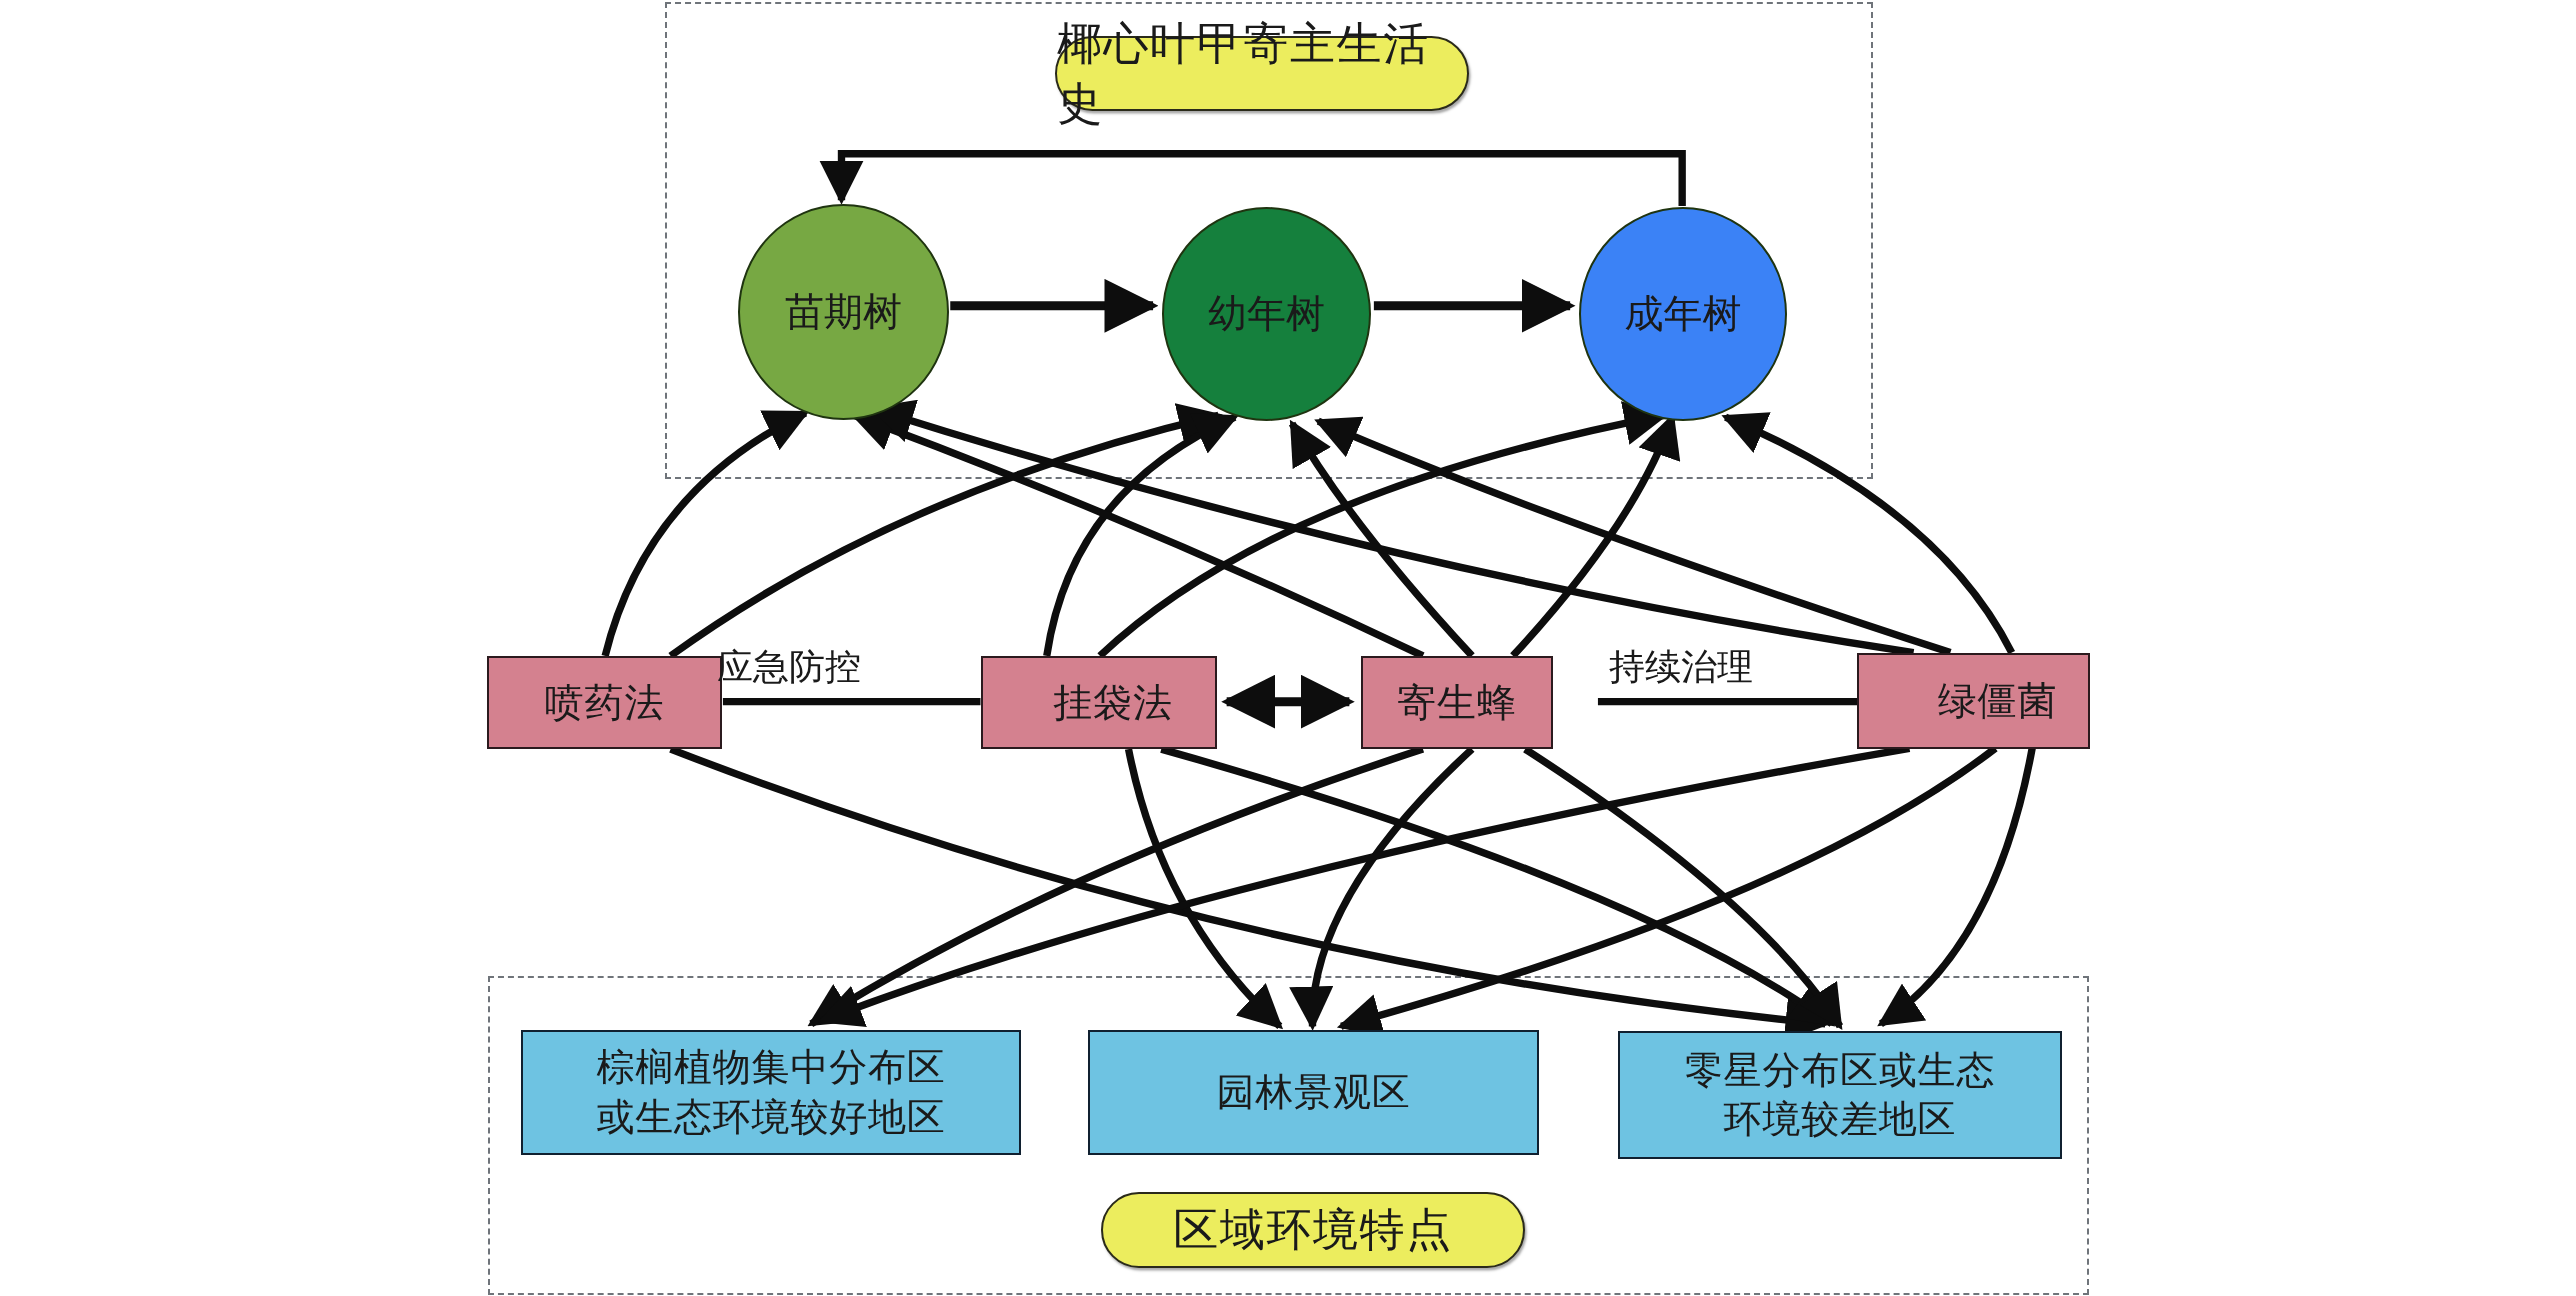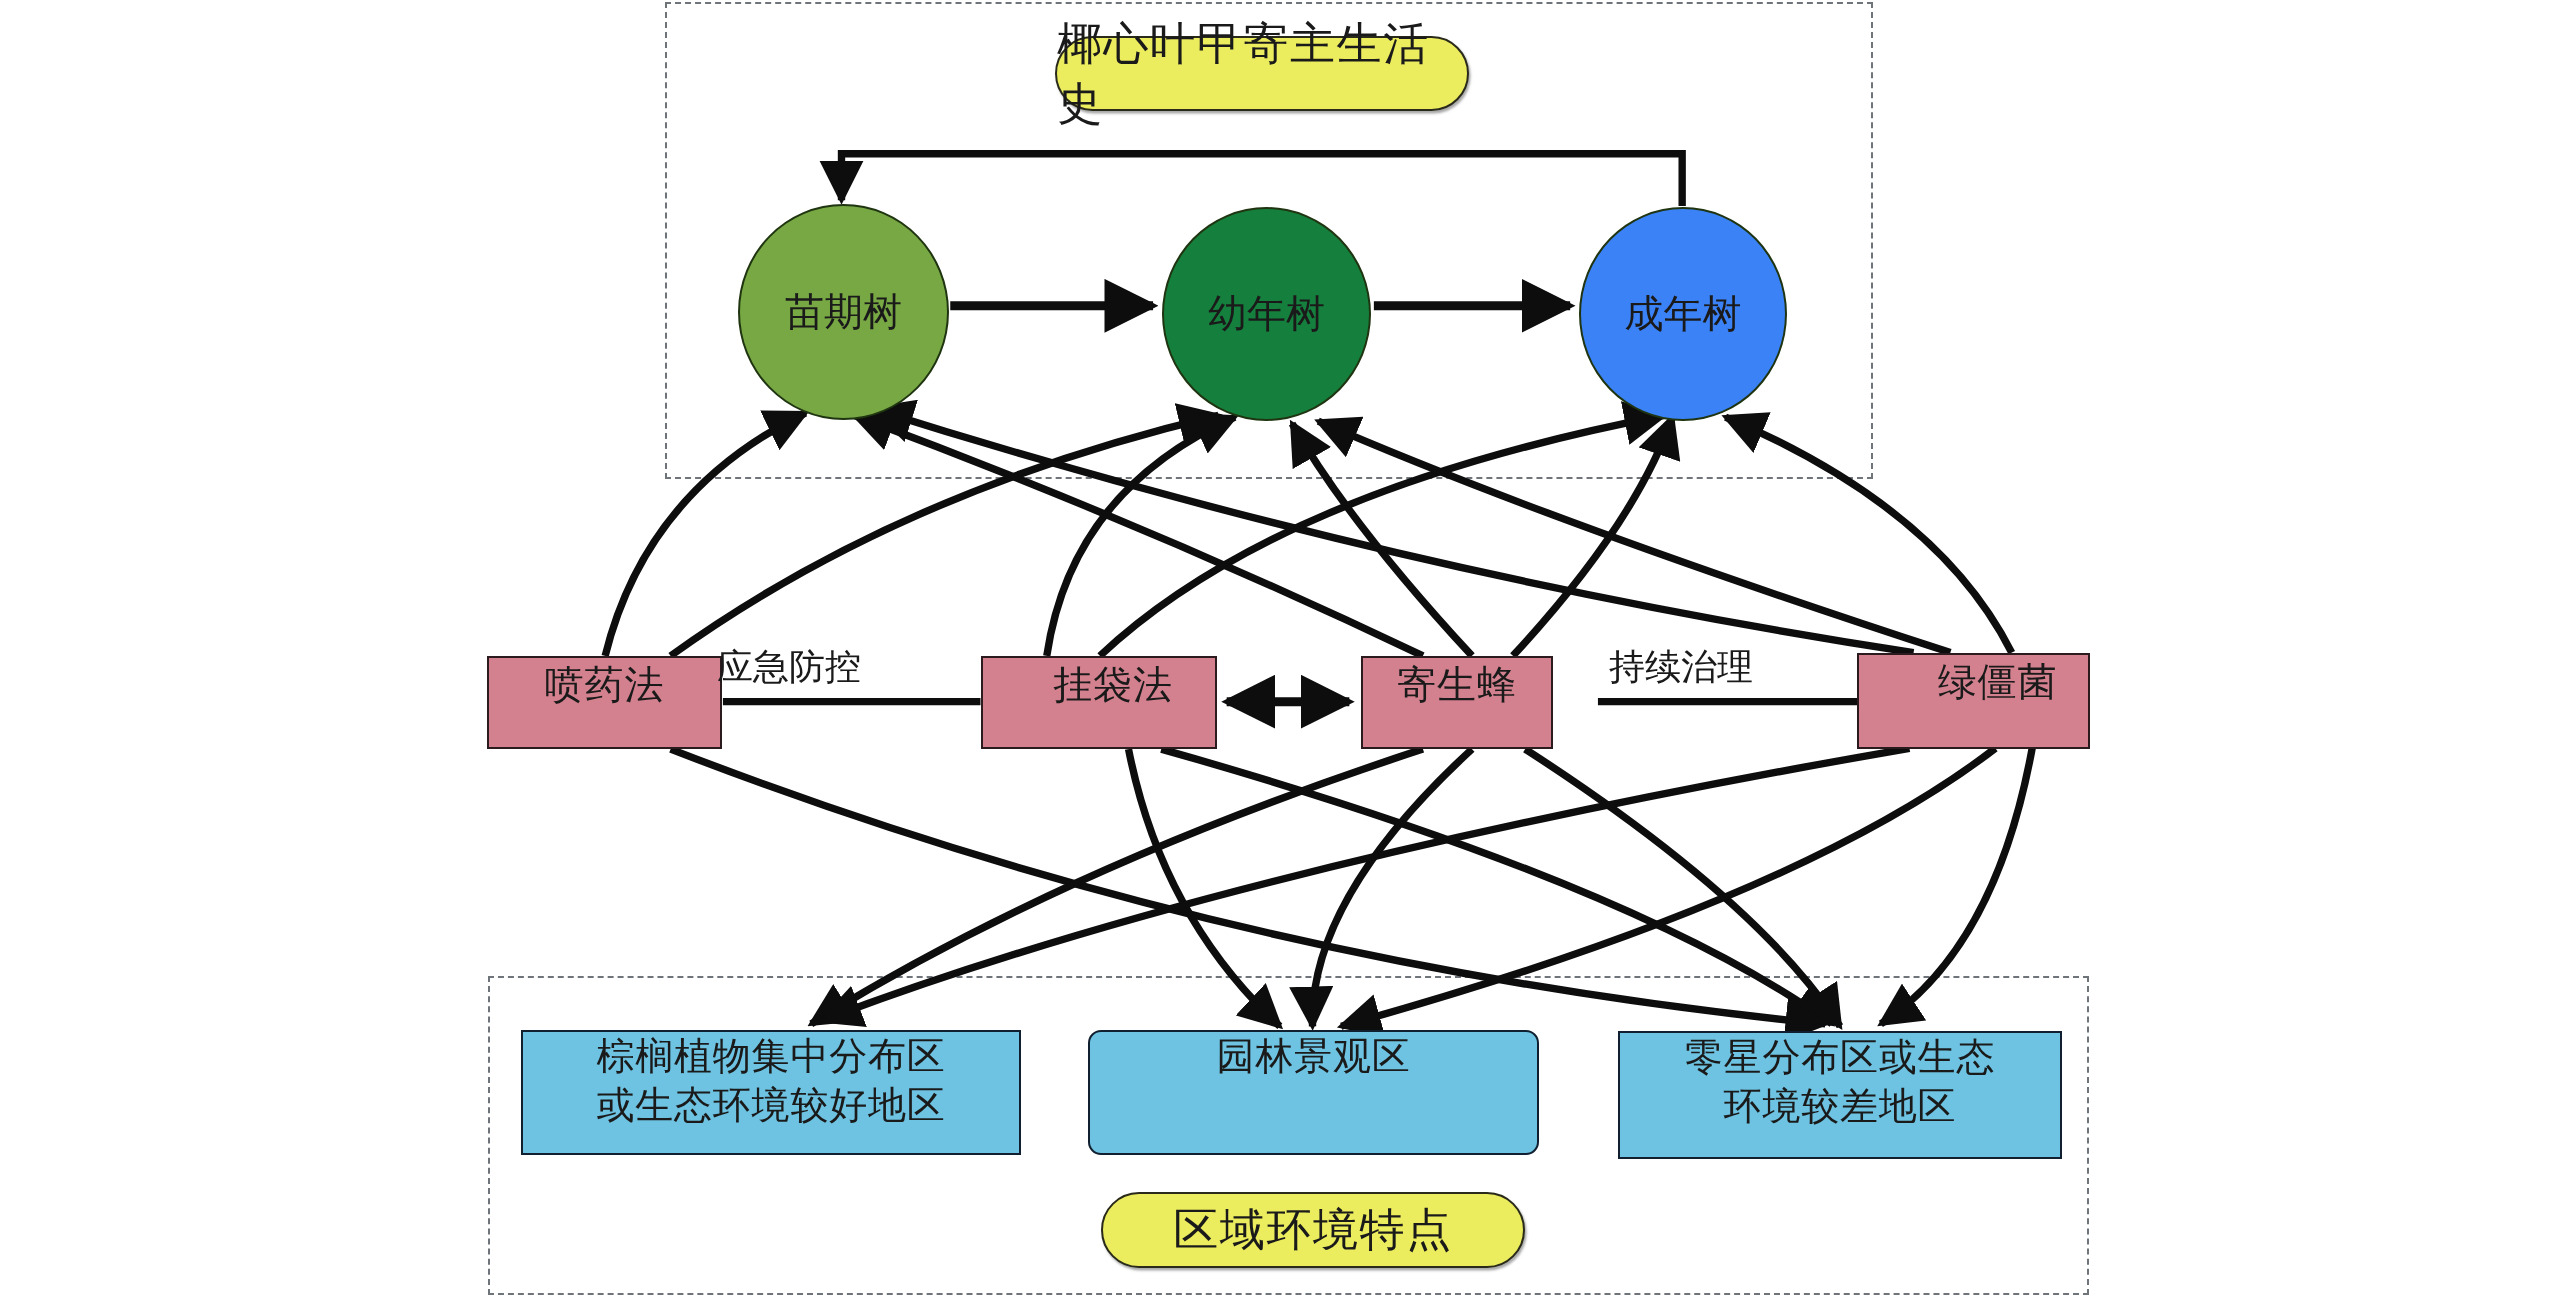--- a/index.html
+++ b/index.html
@@ -7,21 +7,21 @@
          font-family: "DejaVu Serif", "Liberation Serif", serif; color: #1a1a1a; }
   #canvas { position: absolute; left: 0; top: 0; width: 2576px; height: 1297px; }
   .group-box { position: absolute; border: 2.5px dashed #6f747a; box-sizing: border-box; }
   .pill { position: absolute; box-sizing: border-box; border: 2.5px solid #2a2a1a;
           border-radius: 39px; display: flex; align-items: center; justify-content: center;
           font-size: 45px; letter-spacing: 1.6px; box-shadow: 1.6px 2.5px 2.5px rgba(0,0,0,0.35); }
   .circle { position: absolute; box-sizing: border-box; border-radius: 50%;
             border: 2.5px solid #1f3410; display: flex; align-items: center; justify-content: center;
             font-size: 39px; }
   .rect { position: absolute; box-sizing: border-box; border: 2.5px solid #2b1a1e;
-          display: flex; align-items: flex-start; justify-content: center; text-align: center;
+          display: flex; align-items: center; justify-content: center; text-align: center;
           font-size: 39px; letter-spacing: 0.8px; }
   .rect.blue { border-color: #102030; line-height: 1.3; font-size: 38px; }
   .edge-label { position: absolute; font-size: 36px; white-space: nowrap; }
   svg { position: absolute; left: 0; top: 0; }
 </style>
 </head>
 <body>
 
 <div id="canvas">
 
@@ -93,21 +93,21 @@
 
   <div class="edge-label" style="left:717px; top:643px;text-align:right;">应急防控</div>
   <div class="edge-label" style="left:1609px; top:643px;">持续治理</div>
 
   <div class="rect blue" style="left:521px; top:1030px; width:500px; height:125px; background:#6ec3e2;">
     <div>
       <div>棕榈植物集中分布区</div>
       <div>或生态环境较好地区</div>
     </div>
   </div>
-  <div class="rect blue" style="left:1088px; top:1030px; width:451px; height:125px; background:#6ec3e2;border-radius:13px;">
+  <div class="rect blue" style="left:1088px; top:1030px; width:451px; height:125px; background:#6ec3e2;">
     <div>
       <div>园林景观区</div>
     </div>
   </div>
   <div class="rect blue" style="left:1618px; top:1031px; width:444px; height:128px; background:#6ec3e2;">
     <div>
       <div>零星分布区或生态</div>
       <div>环境较差地区</div>
     </div>
   </div>

